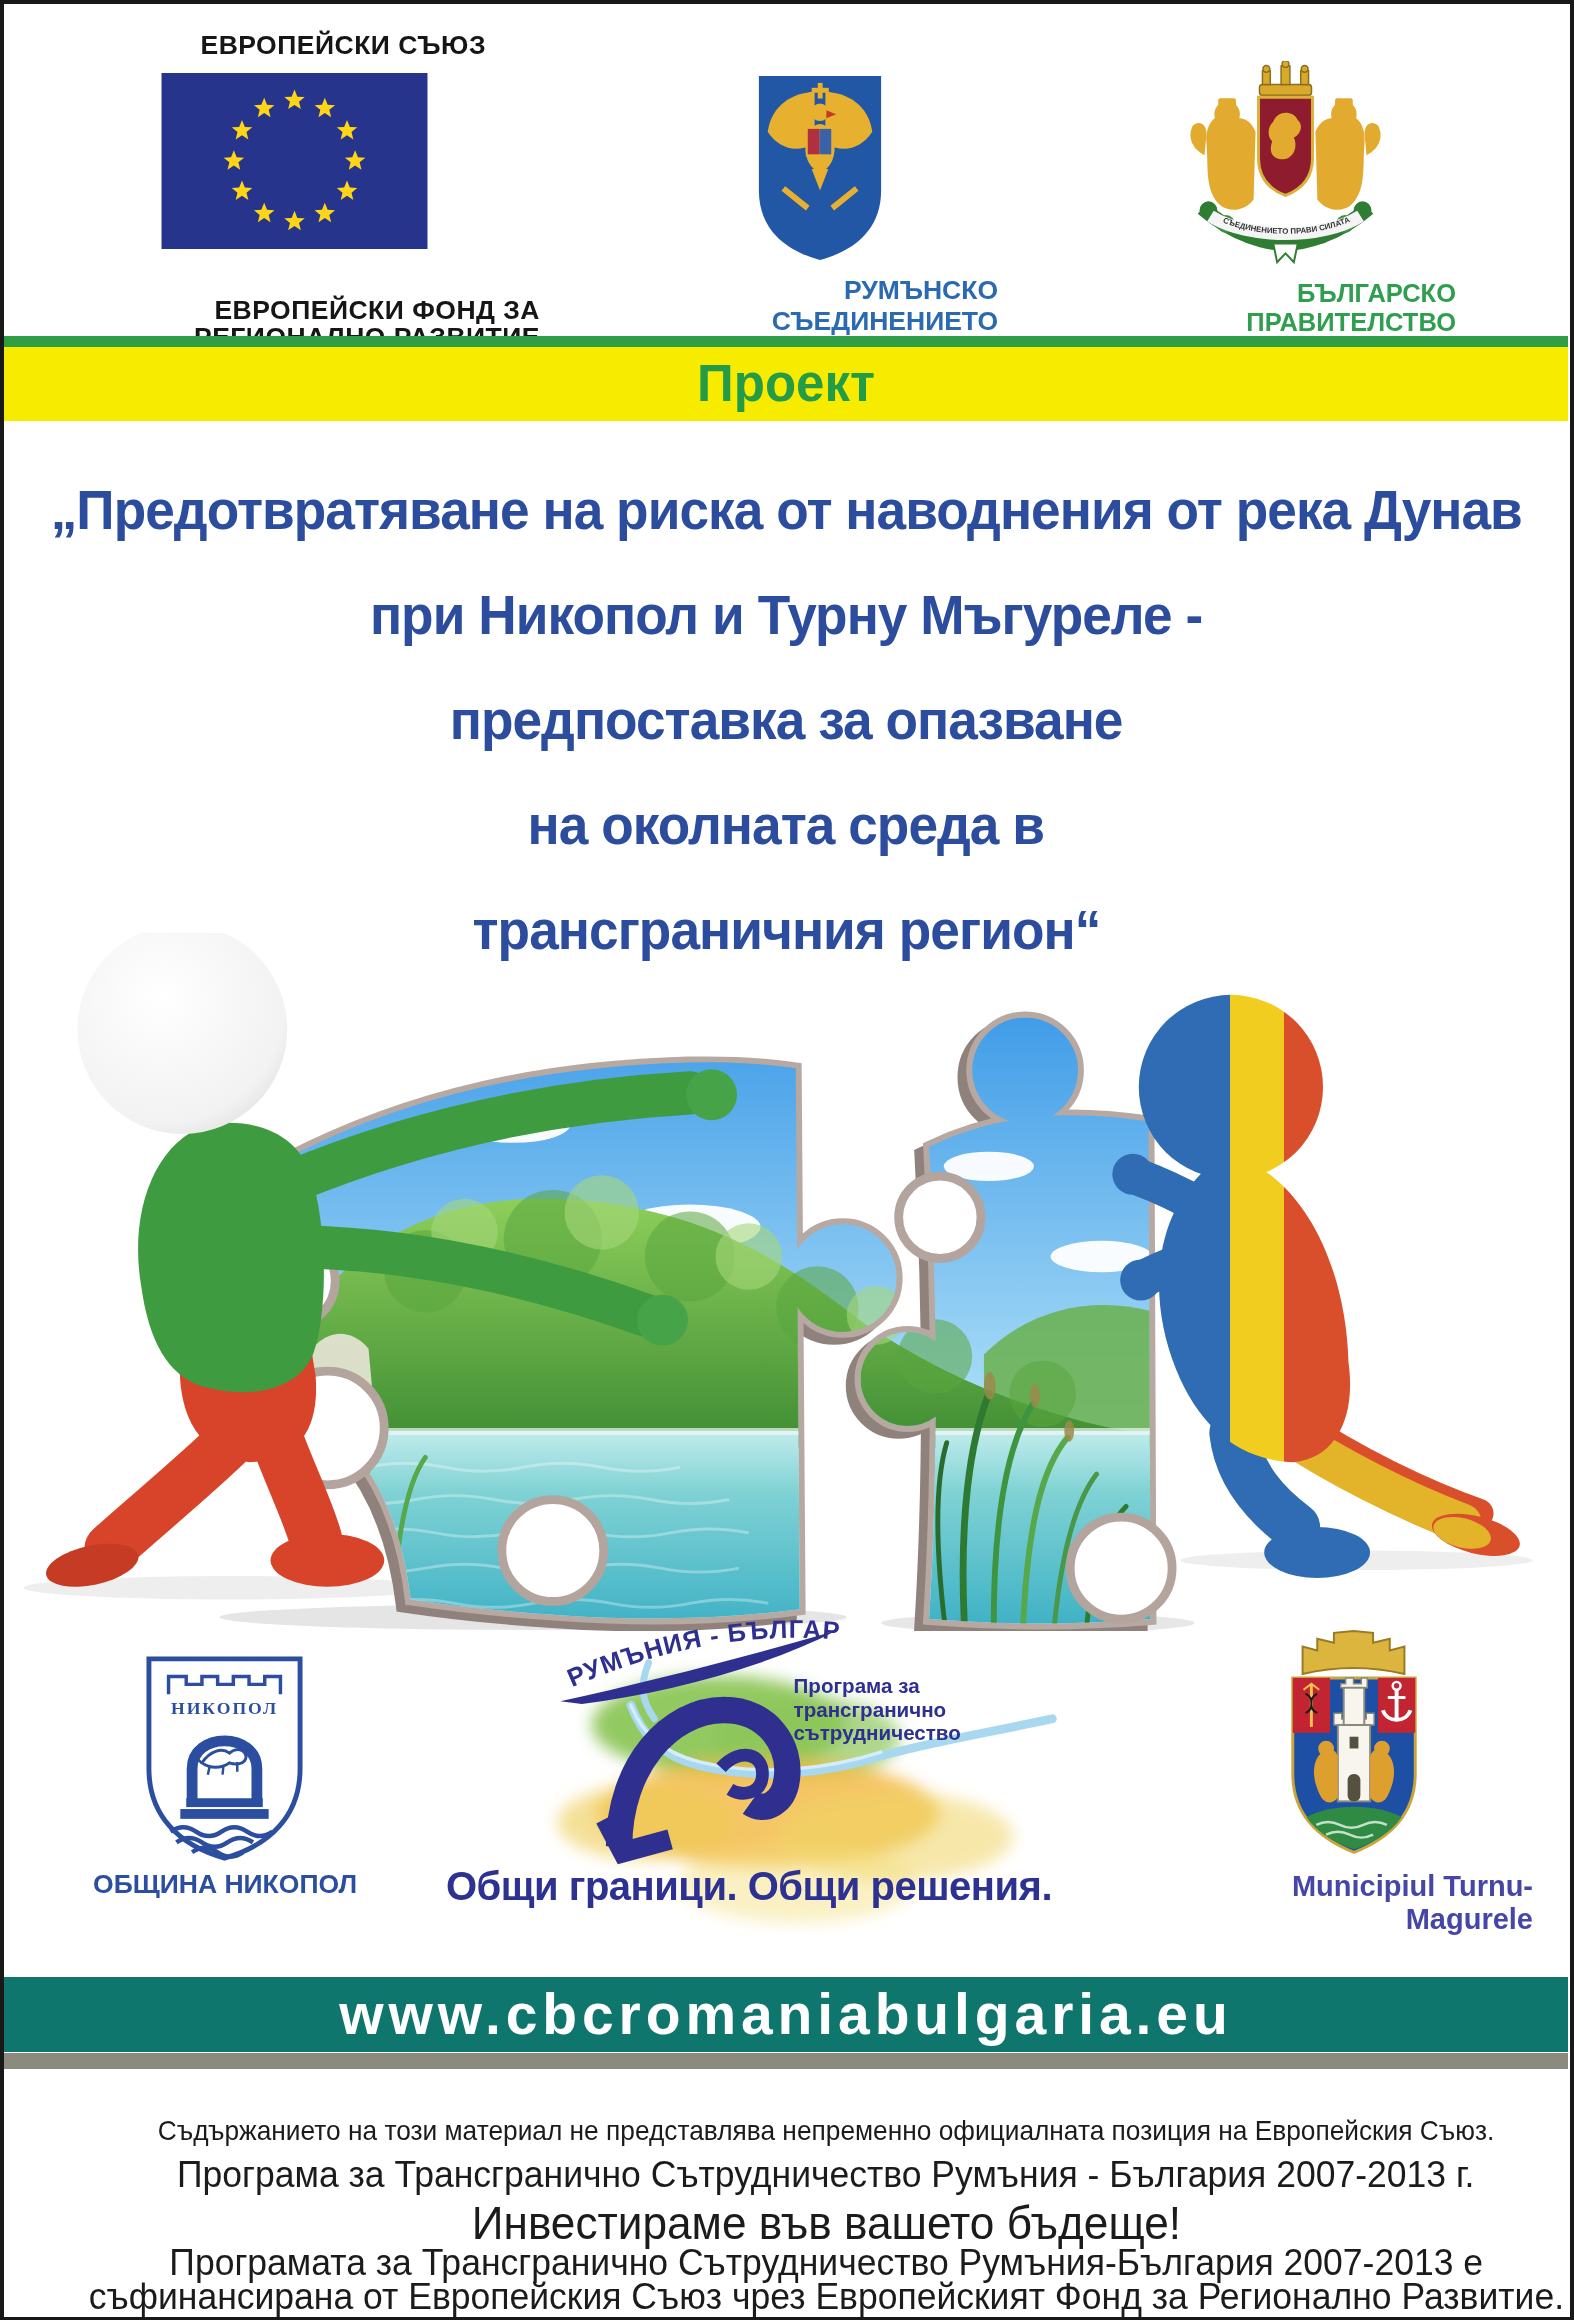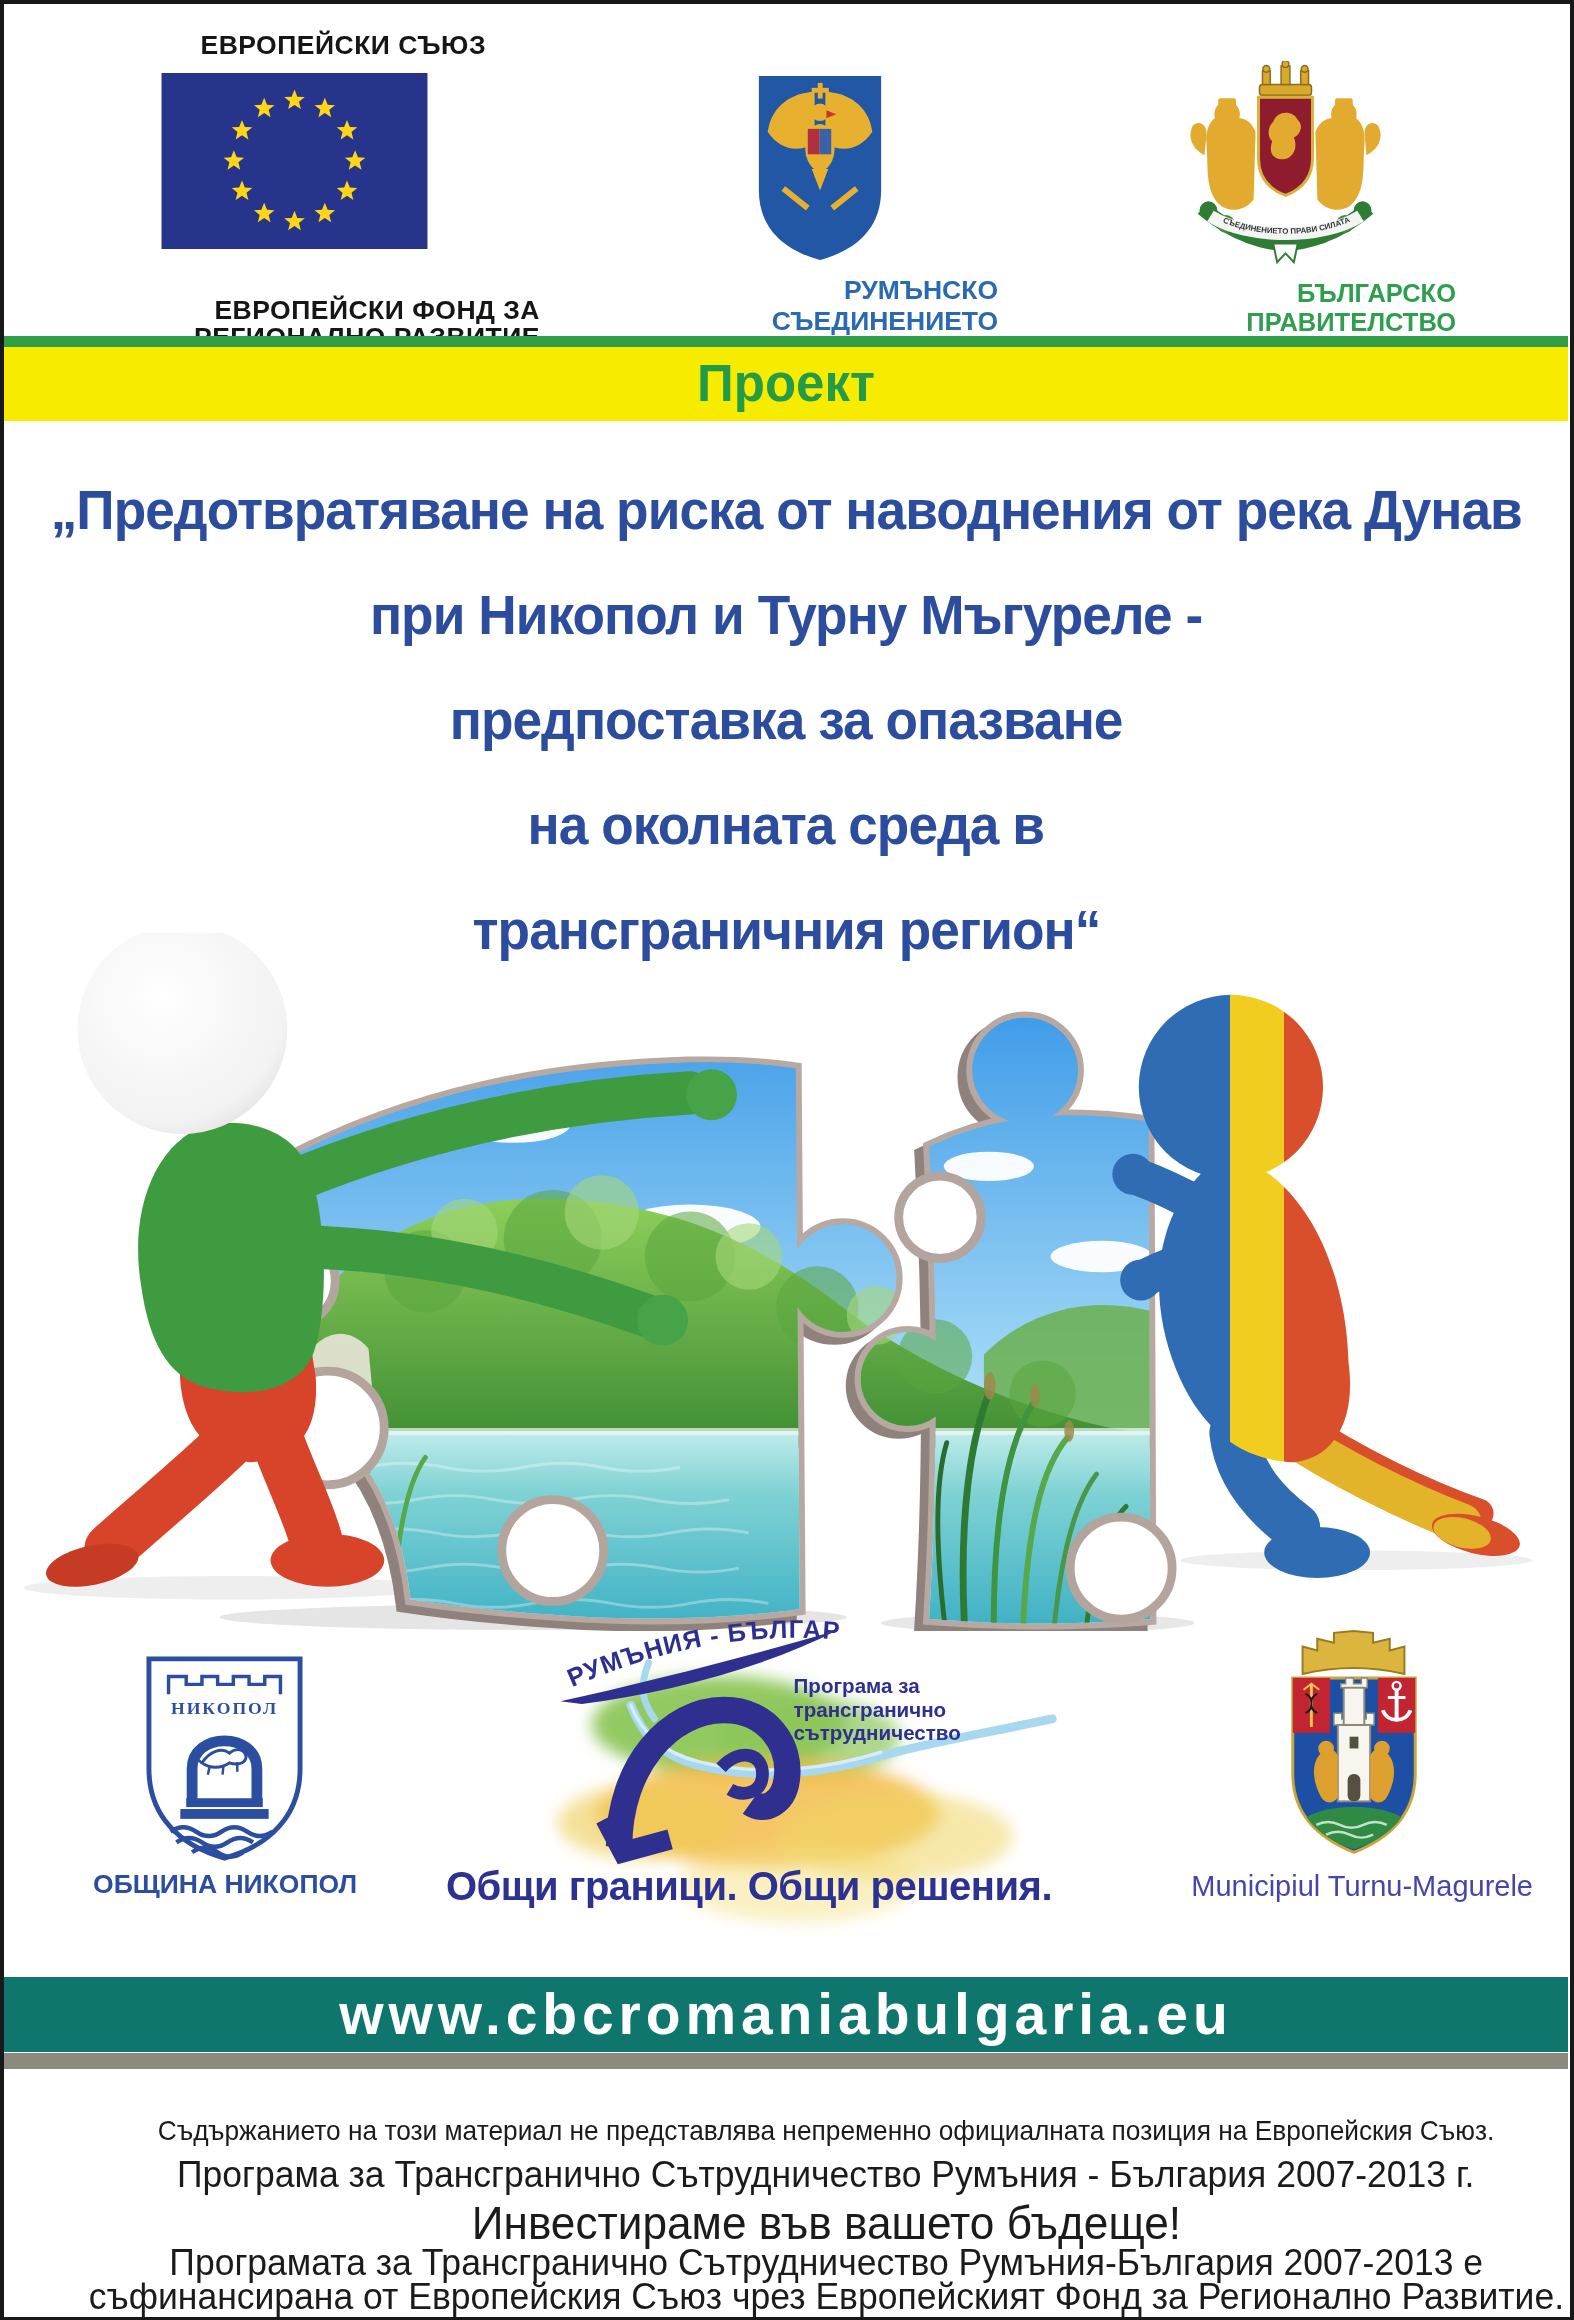--- a/index.html
+++ b/index.html
@@ -21,21 +21,21 @@
   .bg-label{left:1109px;top:275px;width:343px;font-size:25.5px;font-weight:bold;color:#2f9e4f;}
   .strip-green{left:0;top:332px;width:1564px;height:10.8px;background:#2f9e45;}
   .band-yellow{left:0;top:343px;width:1564px;height:74px;background:#f7ec00;}
   .band-yellow .lbl{width:100%;text-align:center;line-height:74px;font-size:51px;font-weight:bold;color:#239b47;}
   .title-block{left:0;top:453px;width:1564px;}
   .title-line{width:100%;text-align:center;height:105px;line-height:105px;
     font-size:56px;font-weight:bold;color:#2c4c9e;letter-spacing:-1px;}
   .title-line > span{display:inline-block;transform:scaleX(.95);transform-origin:center;}
   .nik-label{left:88px;top:1865px;width:265px;font-size:26.5px;font-weight:bold;color:#2b4ea0;}
   .slogan{left:421px;top:1860px;width:627px;font-size:40px;font-weight:bold;color:#2d3192;z-index:3;letter-spacing:-0.5px;}
-  .turnu-label{left:1166px;top:1866px;width:363px;font-size:29px;font-weight:normal;color:#4646a8;}
+  .turnu-label{left:1166px;top:1866px;width:363px;font-size:29px;font-weight:bold;color:#4646a8;}
   .url-bar{left:0;top:1973px;width:1564px;height:75px;background:#0f766e;}
   .url-bar .lbl{width:100%;text-align:center;line-height:75px;color:#ffffff;
     font-size:57px;font-weight:bold;letter-spacing:4.9px;}
   .gray-bar{left:0;top:2049px;width:1564px;height:15.7px;background:#8b8b7d;}
   .foot{width:1564px;text-align:center;color:#1b1b1b;padding-left:40px;}
   .foot > span{display:inline-block;transform:scaleX(.96);transform-origin:center;}
   .f1{top:2111px;font-size:27.4px;}
   .f2{top:2150px;font-size:37px;}
   .f3{top:2192px;font-size:46px;}
   .f4{top:2238px;font-size:37px;}

